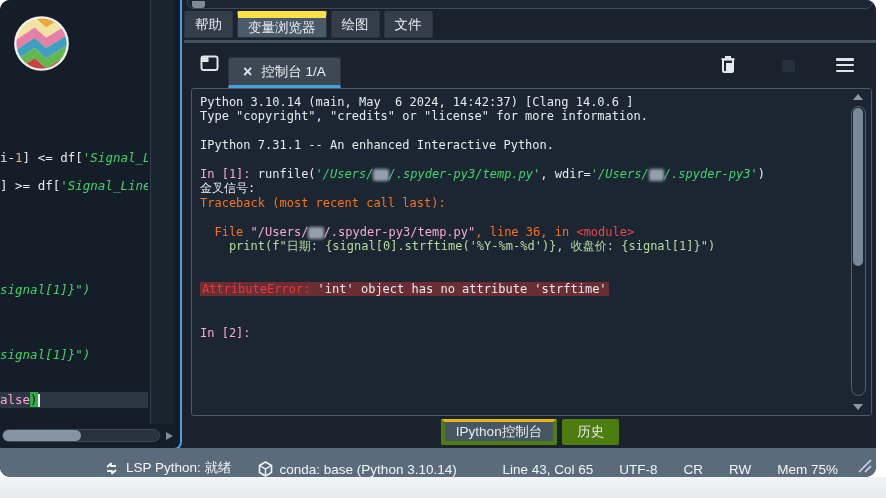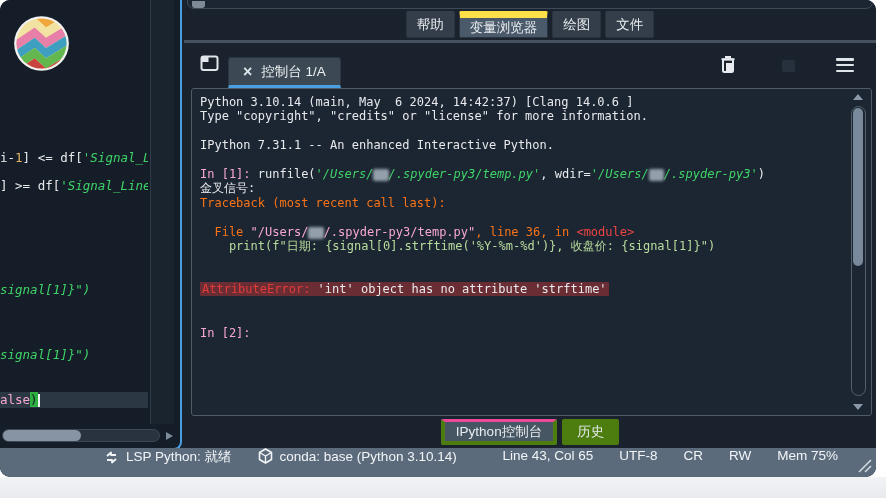--- a/index.html
+++ b/index.html
@@ -30,21 +30,21 @@
   .h-arrow-right { position:absolute; right:-14px; top:2px; width:0; height:0;
     border-left:7px solid #7d8b99; border-top:4.5px solid transparent; border-bottom:4.5px solid transparent; }
 
   
   .right-region { position:absolute; left:184px; top:0; width:692px; height:450px; background:#19222d; }
   .upper-pane-edge { position:absolute; left:3px; top:-22px; width:686px; height:31px;
     border:1.5px solid #3e4a57; border-radius:7px; background:#1b2632; }
   .upper-scroll-nub { position:absolute; left:4px; top:22px; width:13px; height:7px;
     background:#7e8b97; border-radius:0 0 3px 3px; }
   .top-tab-row { position:absolute; left:0; top:11px; width:100%; height:29px;
-    display:flex; justify-content:center; align-items:flex-start; gap:4px; }
+    display:flex; align-items:flex-start; gap:4px; }
   .ttab { height:27px; padding:0 10px; display:flex; align-items:center;
     background:#333e4a; border:1px solid #29343f; border-top:2px solid transparent;
     color:#e8ecef; font-size:13.5px; border-radius:2px; cursor:default; }
   .ttab.active { background:#4a5a6a; border-top:7px solid #fde047; }
 
   .pane-divider { position:absolute; left:0; top:40px; width:100%; height:3px; background:#46525f; }
 
   
   .console-toolbar { position:absolute; left:0; top:43px; width:100%; height:45px; }
   .newwin-icon { position:absolute; left:16px; top:12px; }
@@ -75,34 +75,34 @@
     background:#77899b; border-radius:6px; }
   .arr-up { position:absolute; left:4px; top:2px; width:0; height:0;
     border-bottom:6px solid #8a99a8; border-left:5px solid transparent; border-right:5px solid transparent; }
   .arr-down { position:absolute; left:4px; bottom:0px; width:0; height:0;
     border-top:6px solid #8a99a8; border-left:5px solid transparent; border-right:5px solid transparent; }
 
   .bottom-tab-row { position:absolute; left:0; top:419px; width:100%; height:29px;
     display:flex; justify-content:center; align-items:flex-start; gap:5px; }
   .btab { height:26px; padding:0 11px; display:flex; align-items:center;
     background:#4d7c0f; border:4px solid #4d7c0f; color:#e8ecef; font-size:13.5px; border-radius:2px; cursor:default; }
-  .btab.active { background:#465662; border-top:3px solid #ec4899; }
+  .btab.active { background:#465662; border-top:3px solid #eab308; }
 
   
   .s-w { color:#e8eaed; } .s-g { color:#f9a8d4; } .s-gi { color:#3fd468; font-style:italic; }
   .s-cy { color:#f97316; } .s-mg { color:#ef4444; } .s-rd { color:#e23b3b; }
   .s-or { color:#e5b567; } .s-code { color:#b8dc9c; }
   .s-blur { display:inline-block; width:2.1ch; height:1em; background:#93a0ab;
     filter:blur(1.6px); border-radius:2px; vertical-align:text-bottom; }
   .s-match { background:#2faf41; color:#0c1720; }
   .cursor-bar { display:inline-block; width:2px; height:13px; background:#f2f5f7; vertical-align:middle; }
 
   
   .status-bar { position:absolute; left:0; bottom:0; width:100%; height:29px;
-    background:#5b6b7c; display:flex; align-items:flex-start; color:#f2f5f7; font-size:13.5px;
+    background:#5b6b7c; display:flex; align-items:flex-end; color:#f2f5f7; font-size:13.5px;
     padding:0 38px 0 104px; border-radius:0 0 10px 10px; }
   .sb-item { display:flex; align-items:center; gap:7px; white-space:nowrap; }
   .sb-gap { width:26px; }
   .sb-right { margin-left:auto; display:flex; align-items:center; gap:26px; }
   .grip { position:absolute; right:3px; bottom:3px; }
 </style>
 </head>
 <body>
 
 <div class="window">

